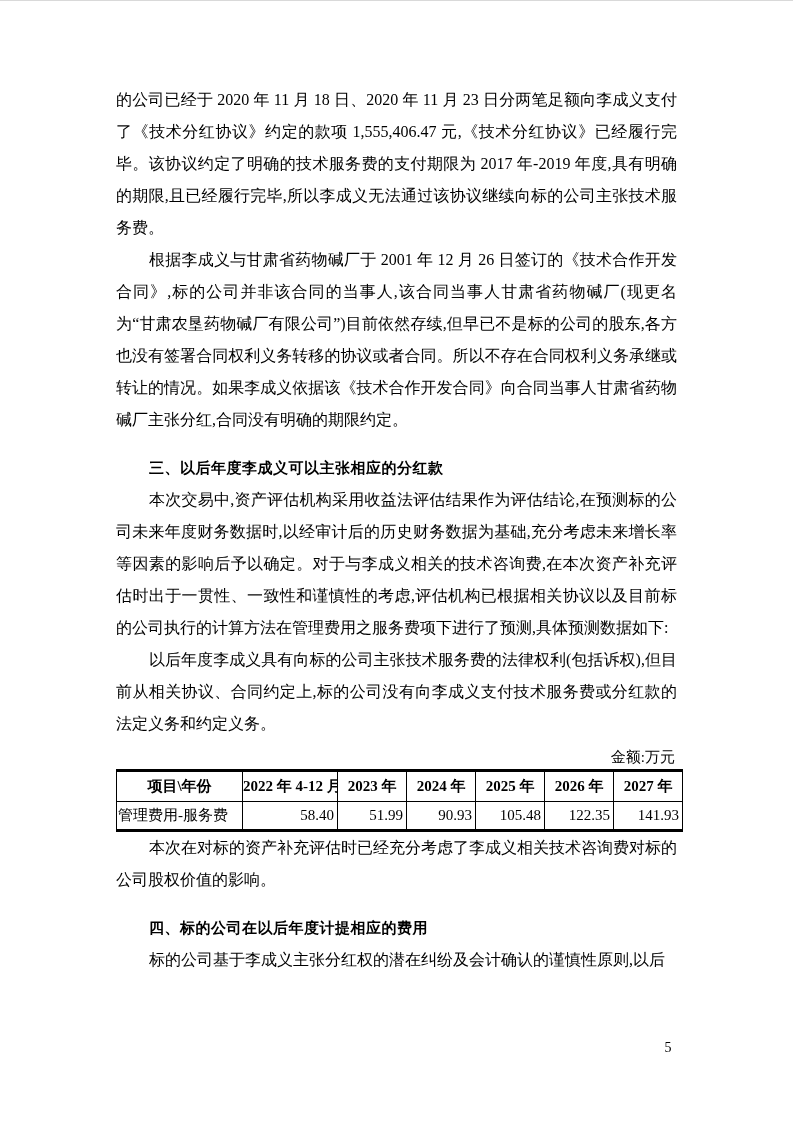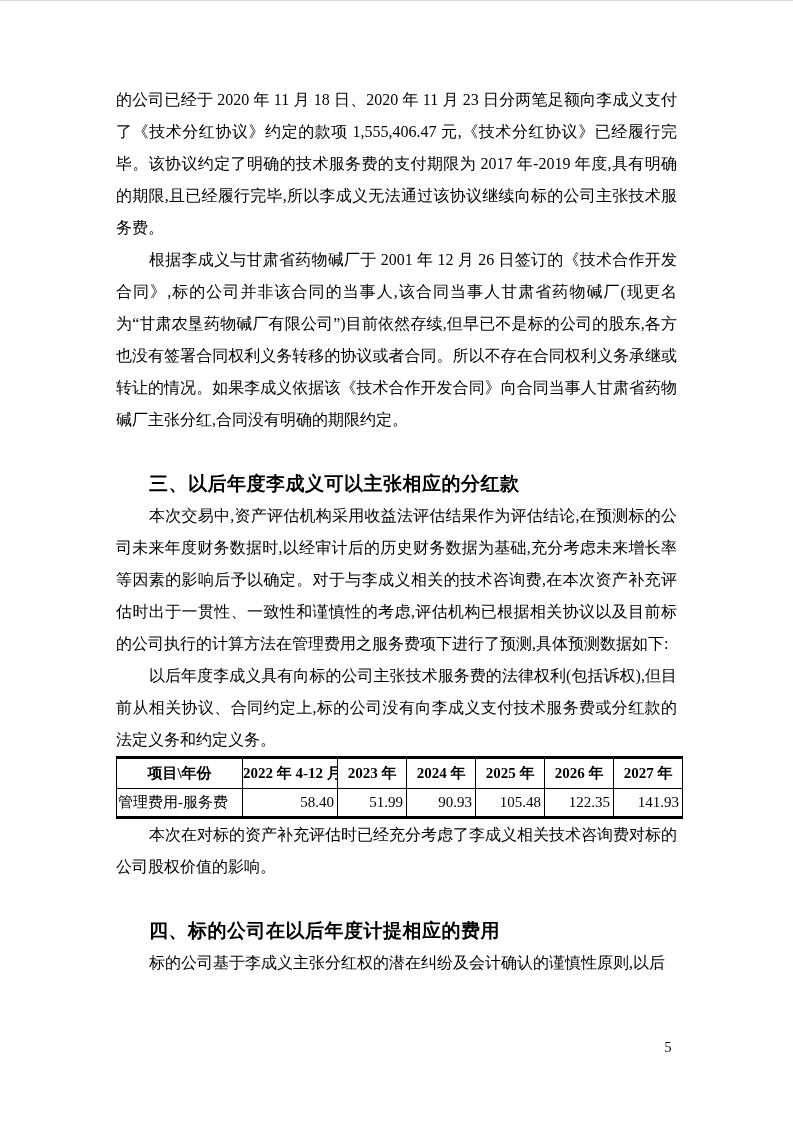--- a/index.html
+++ b/index.html
@@ -23,24 +23,24 @@
   p.body-par {
     font-size: 16px;
     line-height: 32px;
     text-align: justify;
     margin: 0;
     word-break: break-all;
   }
   p.indent { text-indent: 33px; }
   .gap-par { margin-top: 10px; }
   h2.sec-heading {
-    font-size: 19px;
+    font-size: 15px;
     font-weight: bold;
     line-height: 32px;
-    margin: 32px 0 0 0;
+    margin: 16px 0 0 0;
     text-indent: 33px;
     font-family: "Liberation Sans", "DejaVu Sans", sans-serif;
     letter-spacing: 0.5px;
   }
   .unit-note {
     font-size: 15px;
     line-height: 18px;
     text-align: right;
     margin: 8px 2px 3px 0;
   }
@@ -86,20 +86,21 @@
   <p class="body-par">的公司已经于 2020 年 11 月 18 日、2020 年 11 月 23 日分两笔足额向李成义支付了《技术分红协议》约定的款项 1,555,406.47 元,《技术分红协议》已经履行完毕。该协议约定了明确的技术服务费的支付期限为 2017 年-2019 年度,具有明确的期限,且已经履行完毕,所以李成义无法通过该协议继续向标的公司主张技术服务费。</p>
 
   <p class="body-par indent gap-par">根据李成义与甘肃省药物碱厂于 2001 年 12 月 26 日签订的《技术合作开发合同》,标的公司并非该合同的当事人,该合同当事人甘肃省药物碱厂(现更名为“甘肃农垦药物碱厂有限公司”)目前依然存续,但早已不是标的公司的股东,各方也没有签署合同权利义务转移的协议或者合同。所以不存在合同权利义务承继或转让的情况。如果李成义依据该《技术合作开发合同》向合同当事人甘肃省药物碱厂主张分红,合同没有明确的期限约定。</p>
 
   <h2 class="sec-heading">三、以后年度李成义可以主张相应的分红款</h2>
 
   <p class="body-par indent gap-par">本次交易中,资产评估机构采用收益法评估结果作为评估结论,在预测标的公司未来年度财务数据时,以经审计后的历史财务数据为基础,充分考虑未来增长率等因素的影响后予以确定。对于与李成义相关的技术咨询费,在本次资产补充评估时出于一贯性、一致性和谨慎性的考虑,评估机构已根据相关协议以及目前标的公司执行的计算方法在管理费用之服务费项下进行了预测,具体预测数据如下:</p>
 
   <p class="body-par indent">以后年度李成义具有向标的公司主张技术服务费的法律权利(包括诉权),但目前从相关协议、合同约定上,标的公司没有向李成义支付技术服务费或分红款的法定义务和约定义务。</p>
 
+  <div class="unit-note">金额:万元</div>
 
   <table class="forecast">
     <colgroup>
       <col class="col-item">
       <col class="col-y2022">
       <col class="col-year">
         <col class="col-year">
         <col class="col-year">
         <col class="col-year">
         <col class="col-year">

